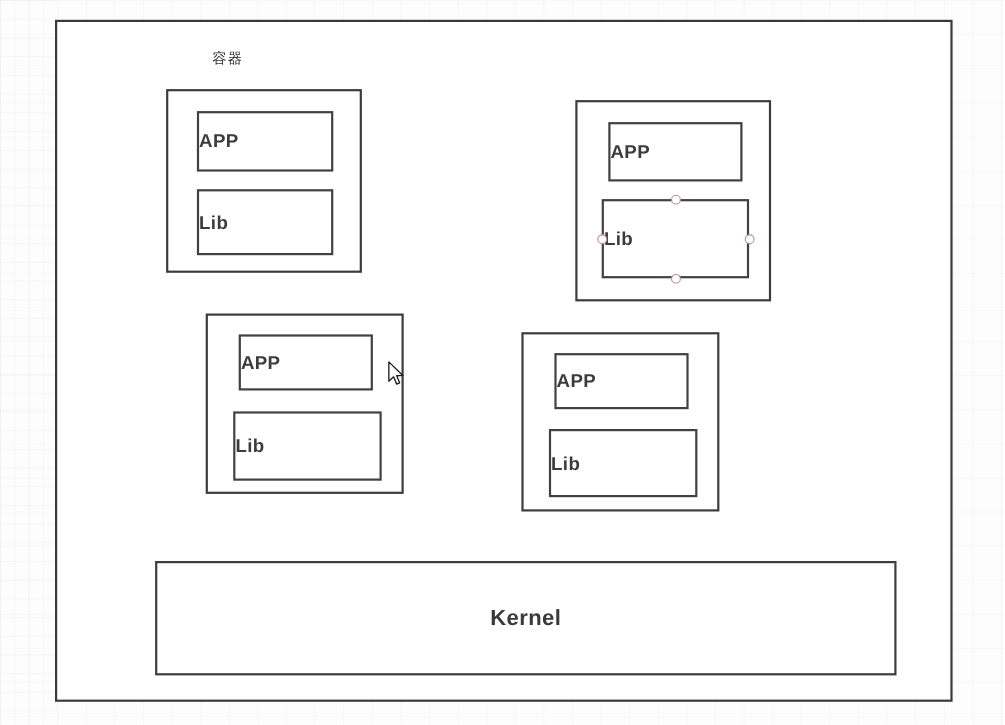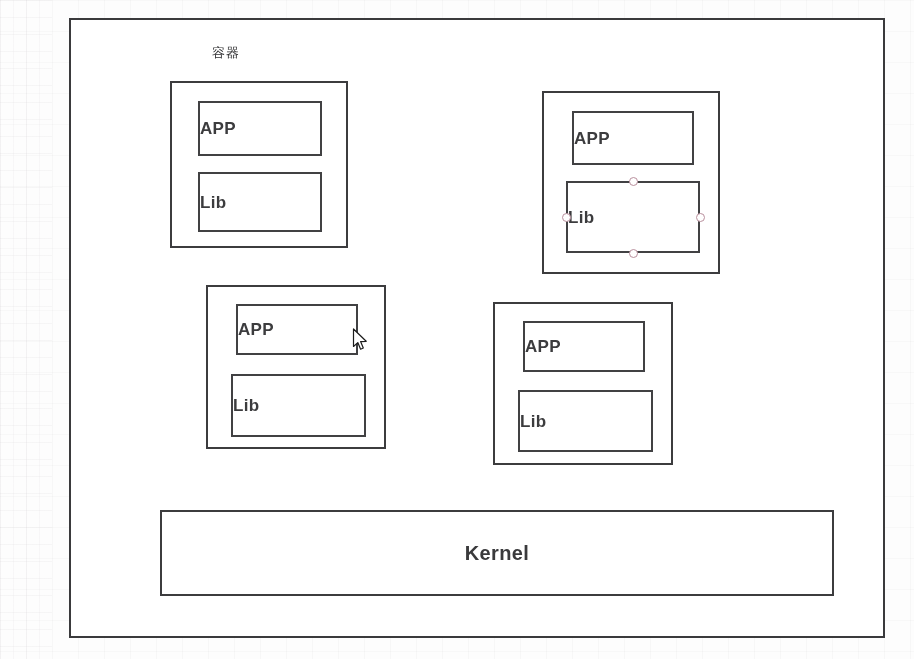--- a/index.html
+++ b/index.html
@@ -39,21 +39,20 @@
   
   #diagram-frame {
     position: absolute;
     left: 50px;
     top: 18px;
     width: 816px;
     height: 620px;
     background: #ffffff;
     border: 2px solid #3a3a3c;
     box-sizing: border-box;
-    margin-left: 19px;
   }
 
   .container-label {
     position: absolute;
     left: 141px;
     top: 24px;
     font-size: 13px;
     color: #2e2e30;
     letter-spacing: 1px;
     white-space: nowrap;
@@ -85,21 +84,21 @@
     line-height: 1;
     user-select: none;
   }
 
   
   #kernel-box {
     position: absolute;
     left: 89px;
     top: 490px;
     width: 674px;
-    height: 86px;
+    height: 104px;
     box-sizing: border-box;
     background: #ffffff;
     border: 2px solid #3c3c3e;
     display: flex;
     align-items: center;
     justify-content: center;
   }
   #kernel-label {
     font-size: 20px;
     font-weight: bold;

